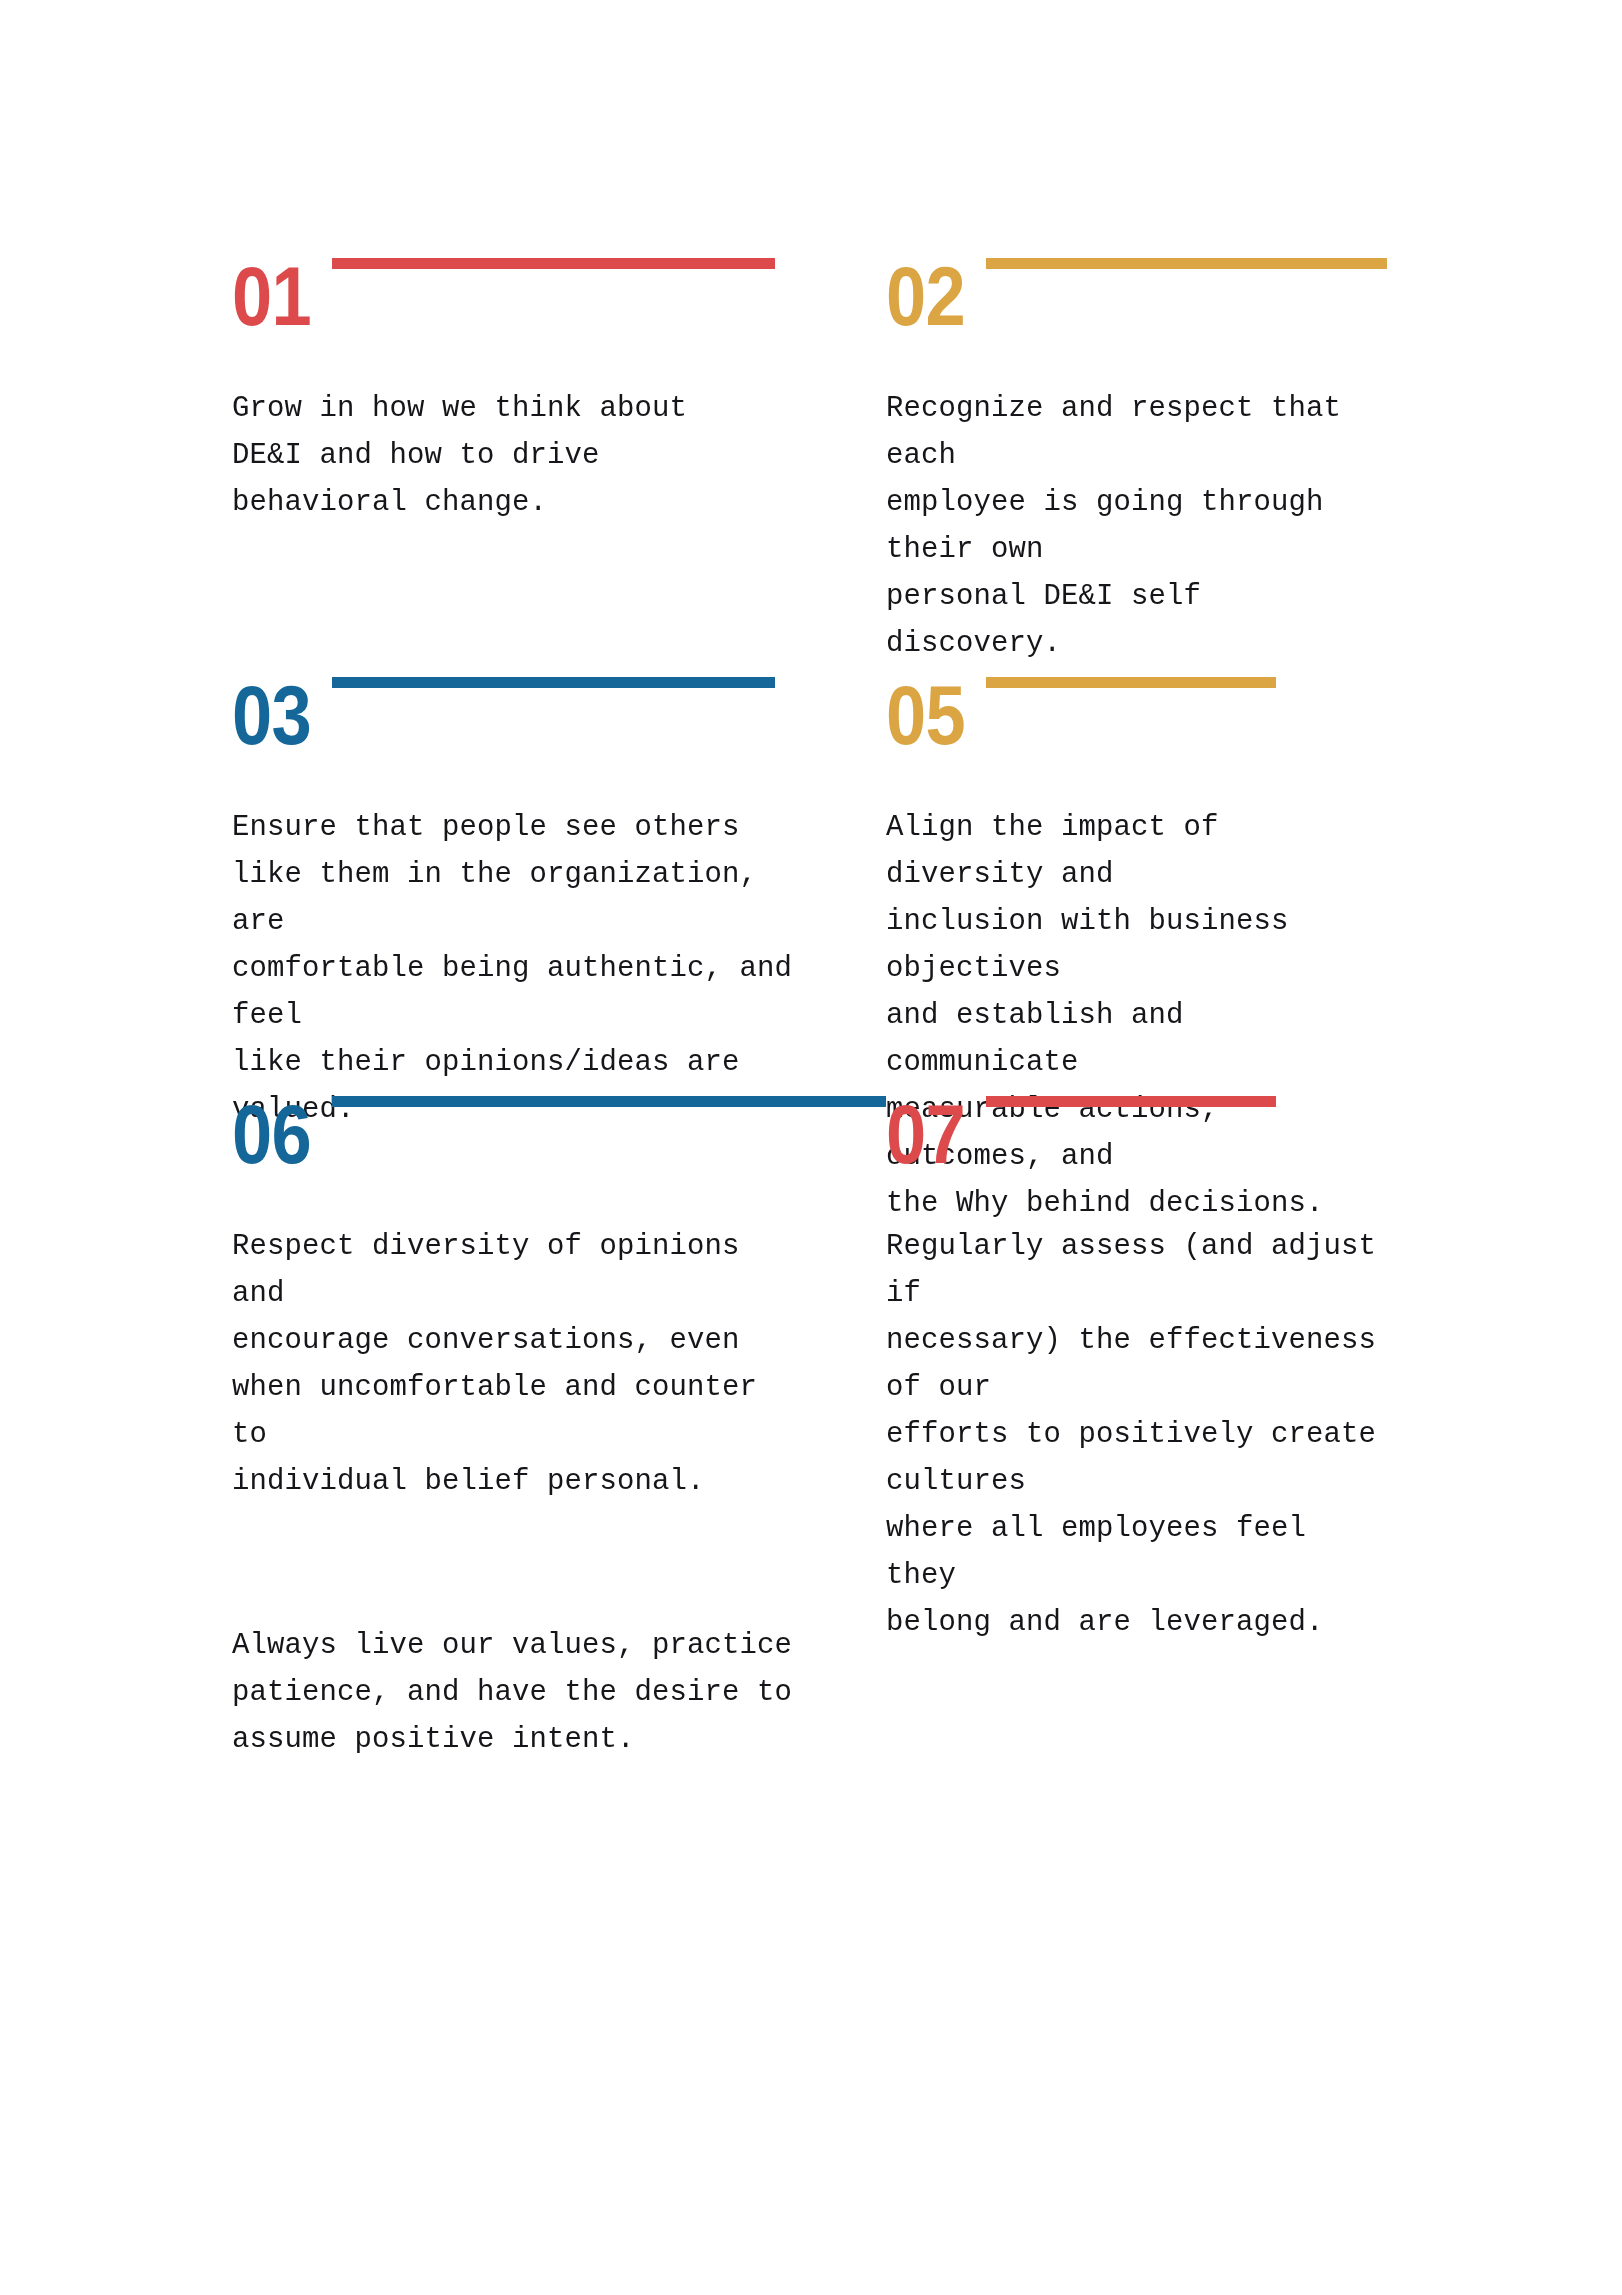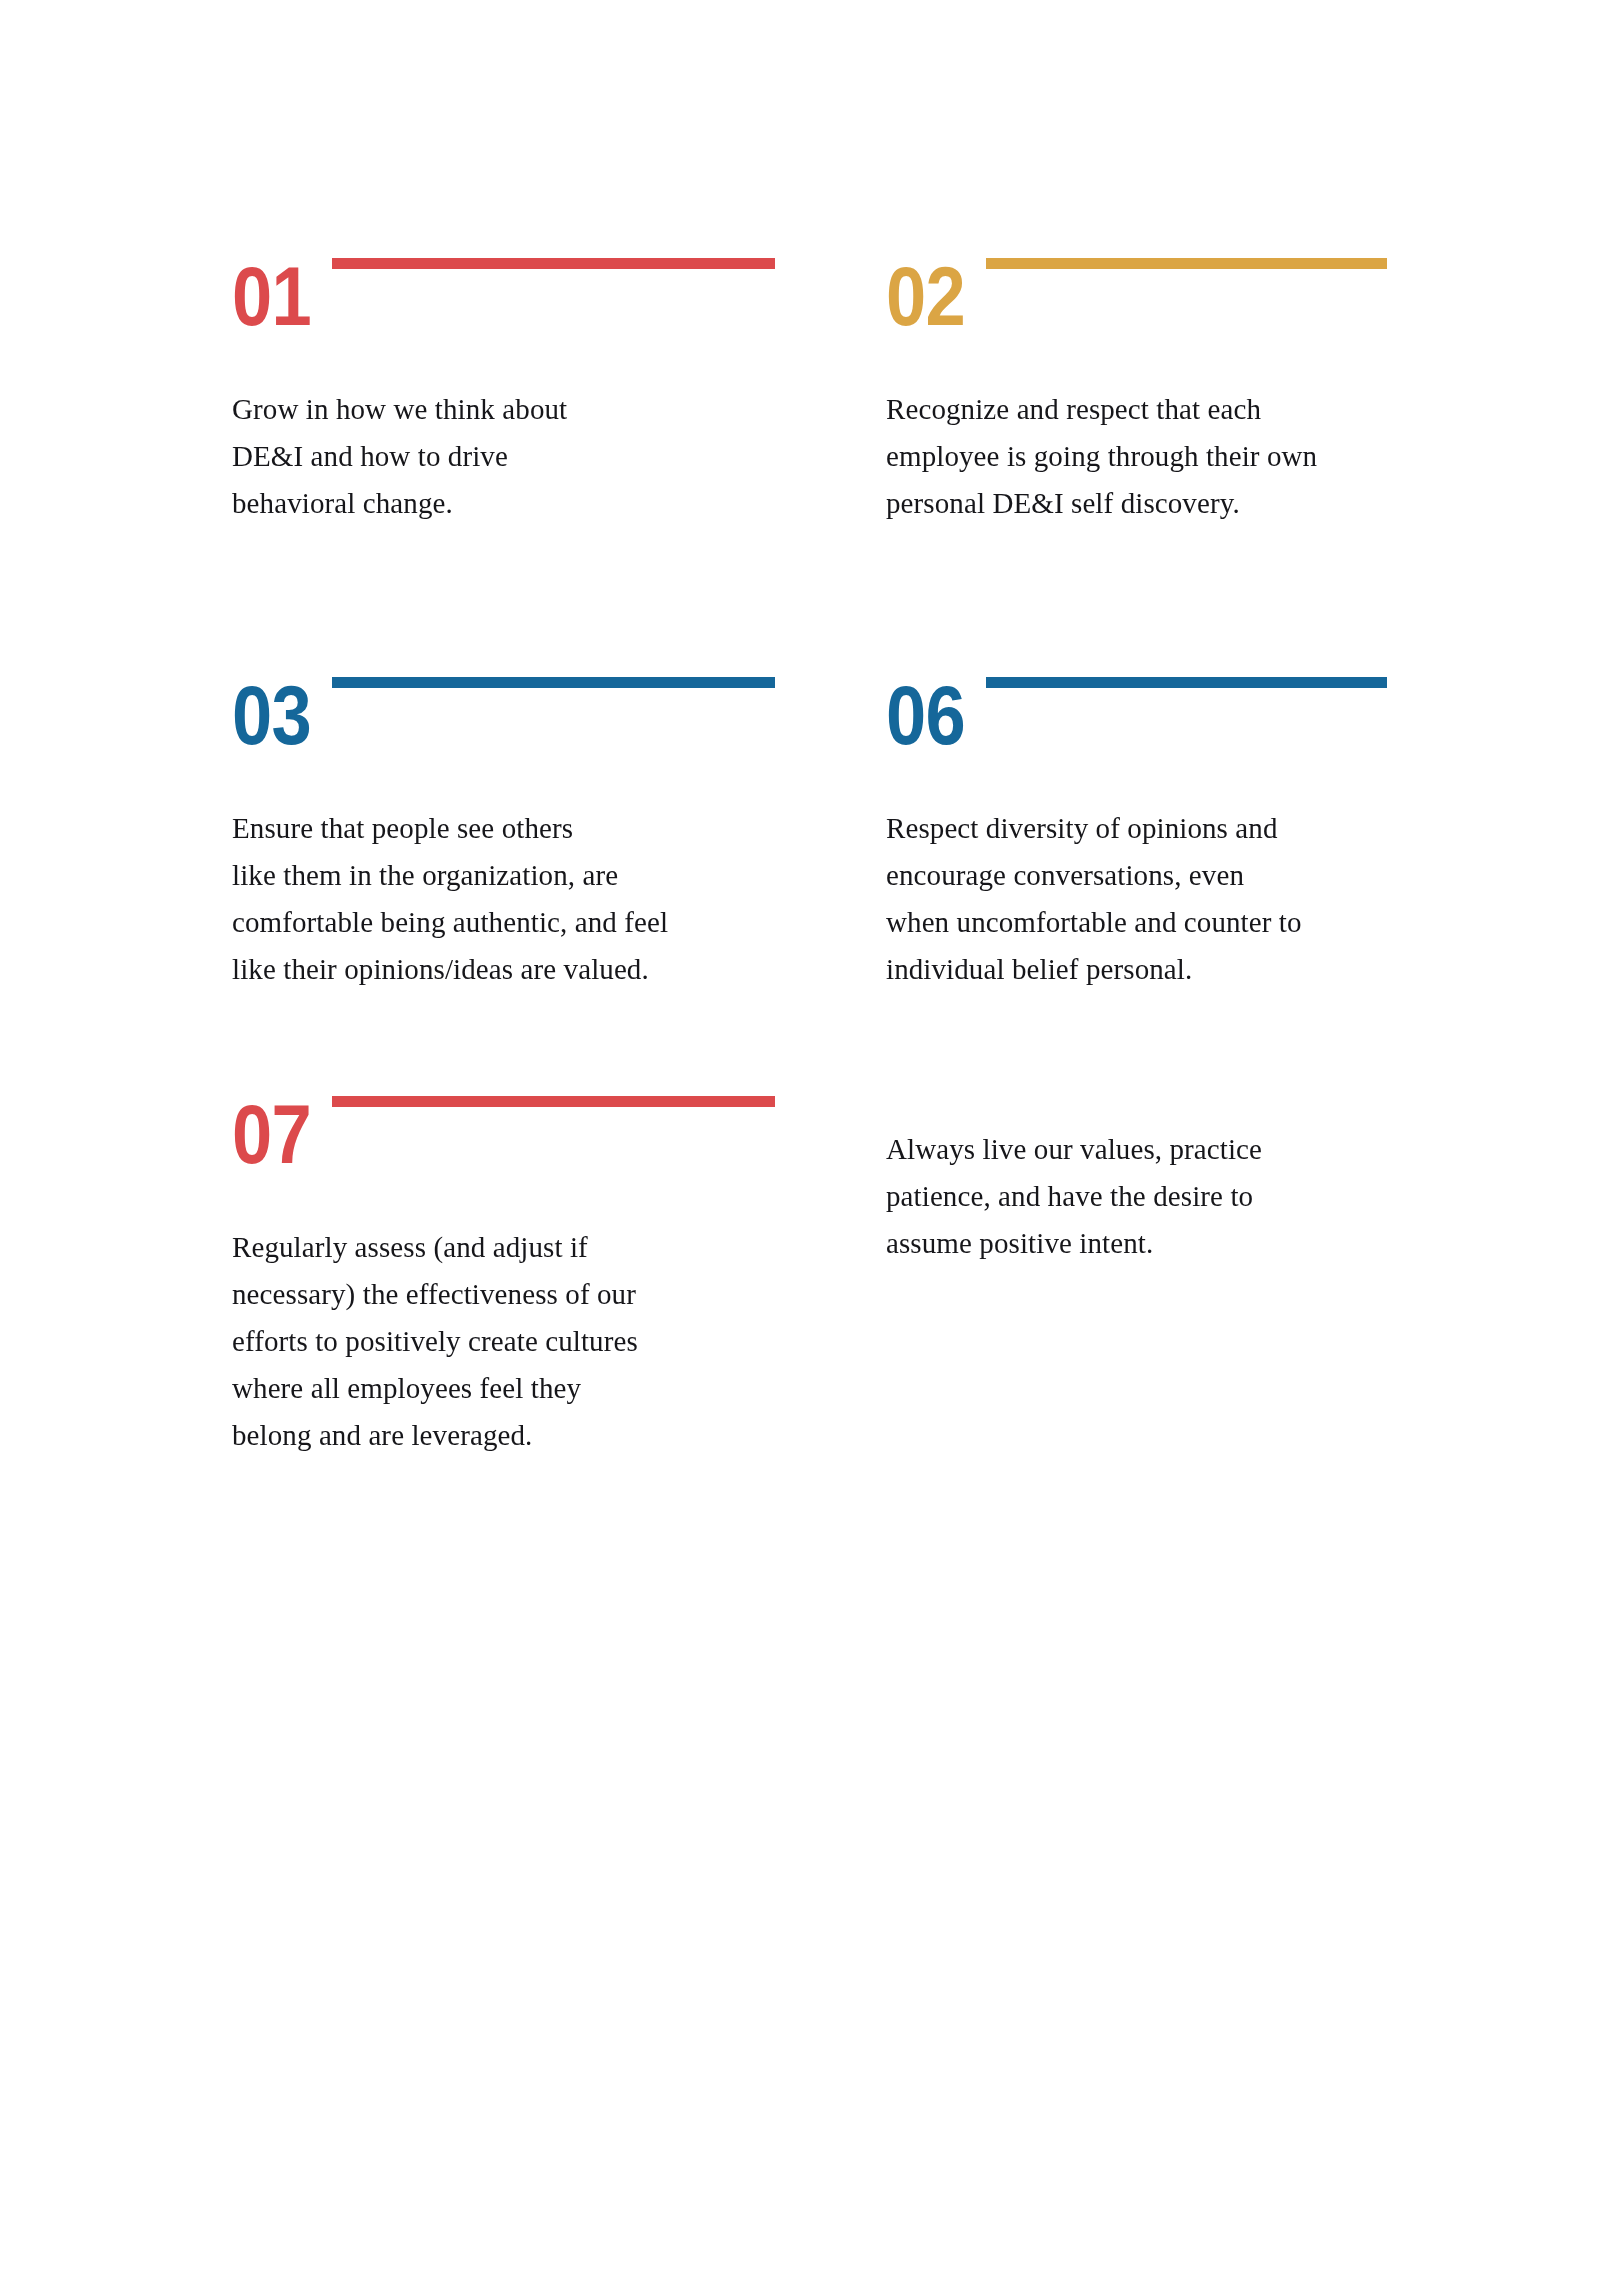--- a/index.html
+++ b/index.html
@@ -56,21 +56,21 @@
     margin-left: 7.9px;
   }
 
   
   .col1 .rule { margin-right: 111px; }
   .col2 .rule { margin-right: 0px; }
 
   
   .body {
     margin-top: 30px;
-    font-family: Liberation Serif, serif;
+    font-family: Liberation Mono, monospace;
     font-size: 29px;
     line-height: 1.62;
     color: #16161a;
     letter-spacing: 0.1px;
     max-width: 589px;
     white-space: pre-line;
   }
   .col2 .body { max-width: 576px; }
 </style>
 </head>
@@ -104,20 +104,31 @@
         <span class="num" style="color: rgb(21, 103, 154);">03</span>
         <span class="rule" style="background: rgb(21, 103, 154);"></span>
       </div>
       <div class="body">Ensure that people see others
 like them in the organization, are
 comfortable being authentic, and feel
 like their opinions/ideas are valued.</div>
     </div>
 
 
+    <div class="item col1">
+      <div class="item-head">
+        <span class="num" style="color: rgb(219, 165, 68);">05</span>
+        <span class="rule" style="background: rgb(219, 165, 68);"></span>
+      </div>
+      <div class="body">Align the impact of diversity and
+inclusion with business objectives
+and establish and communicate
+measurable actions, outcomes, and
+the Why behind decisions.</div>
+    </div>
 
     <div class="item col2">
       <div class="item-head">
         <span class="num" style="color: rgb(21, 103, 154);">06</span>
         <span class="rule" style="background: rgb(21, 103, 154);"></span>
       </div>
       <div class="body">Respect diversity of opinions and
 encourage conversations, even
 when uncomfortable and counter to
 individual belief personal.</div>

